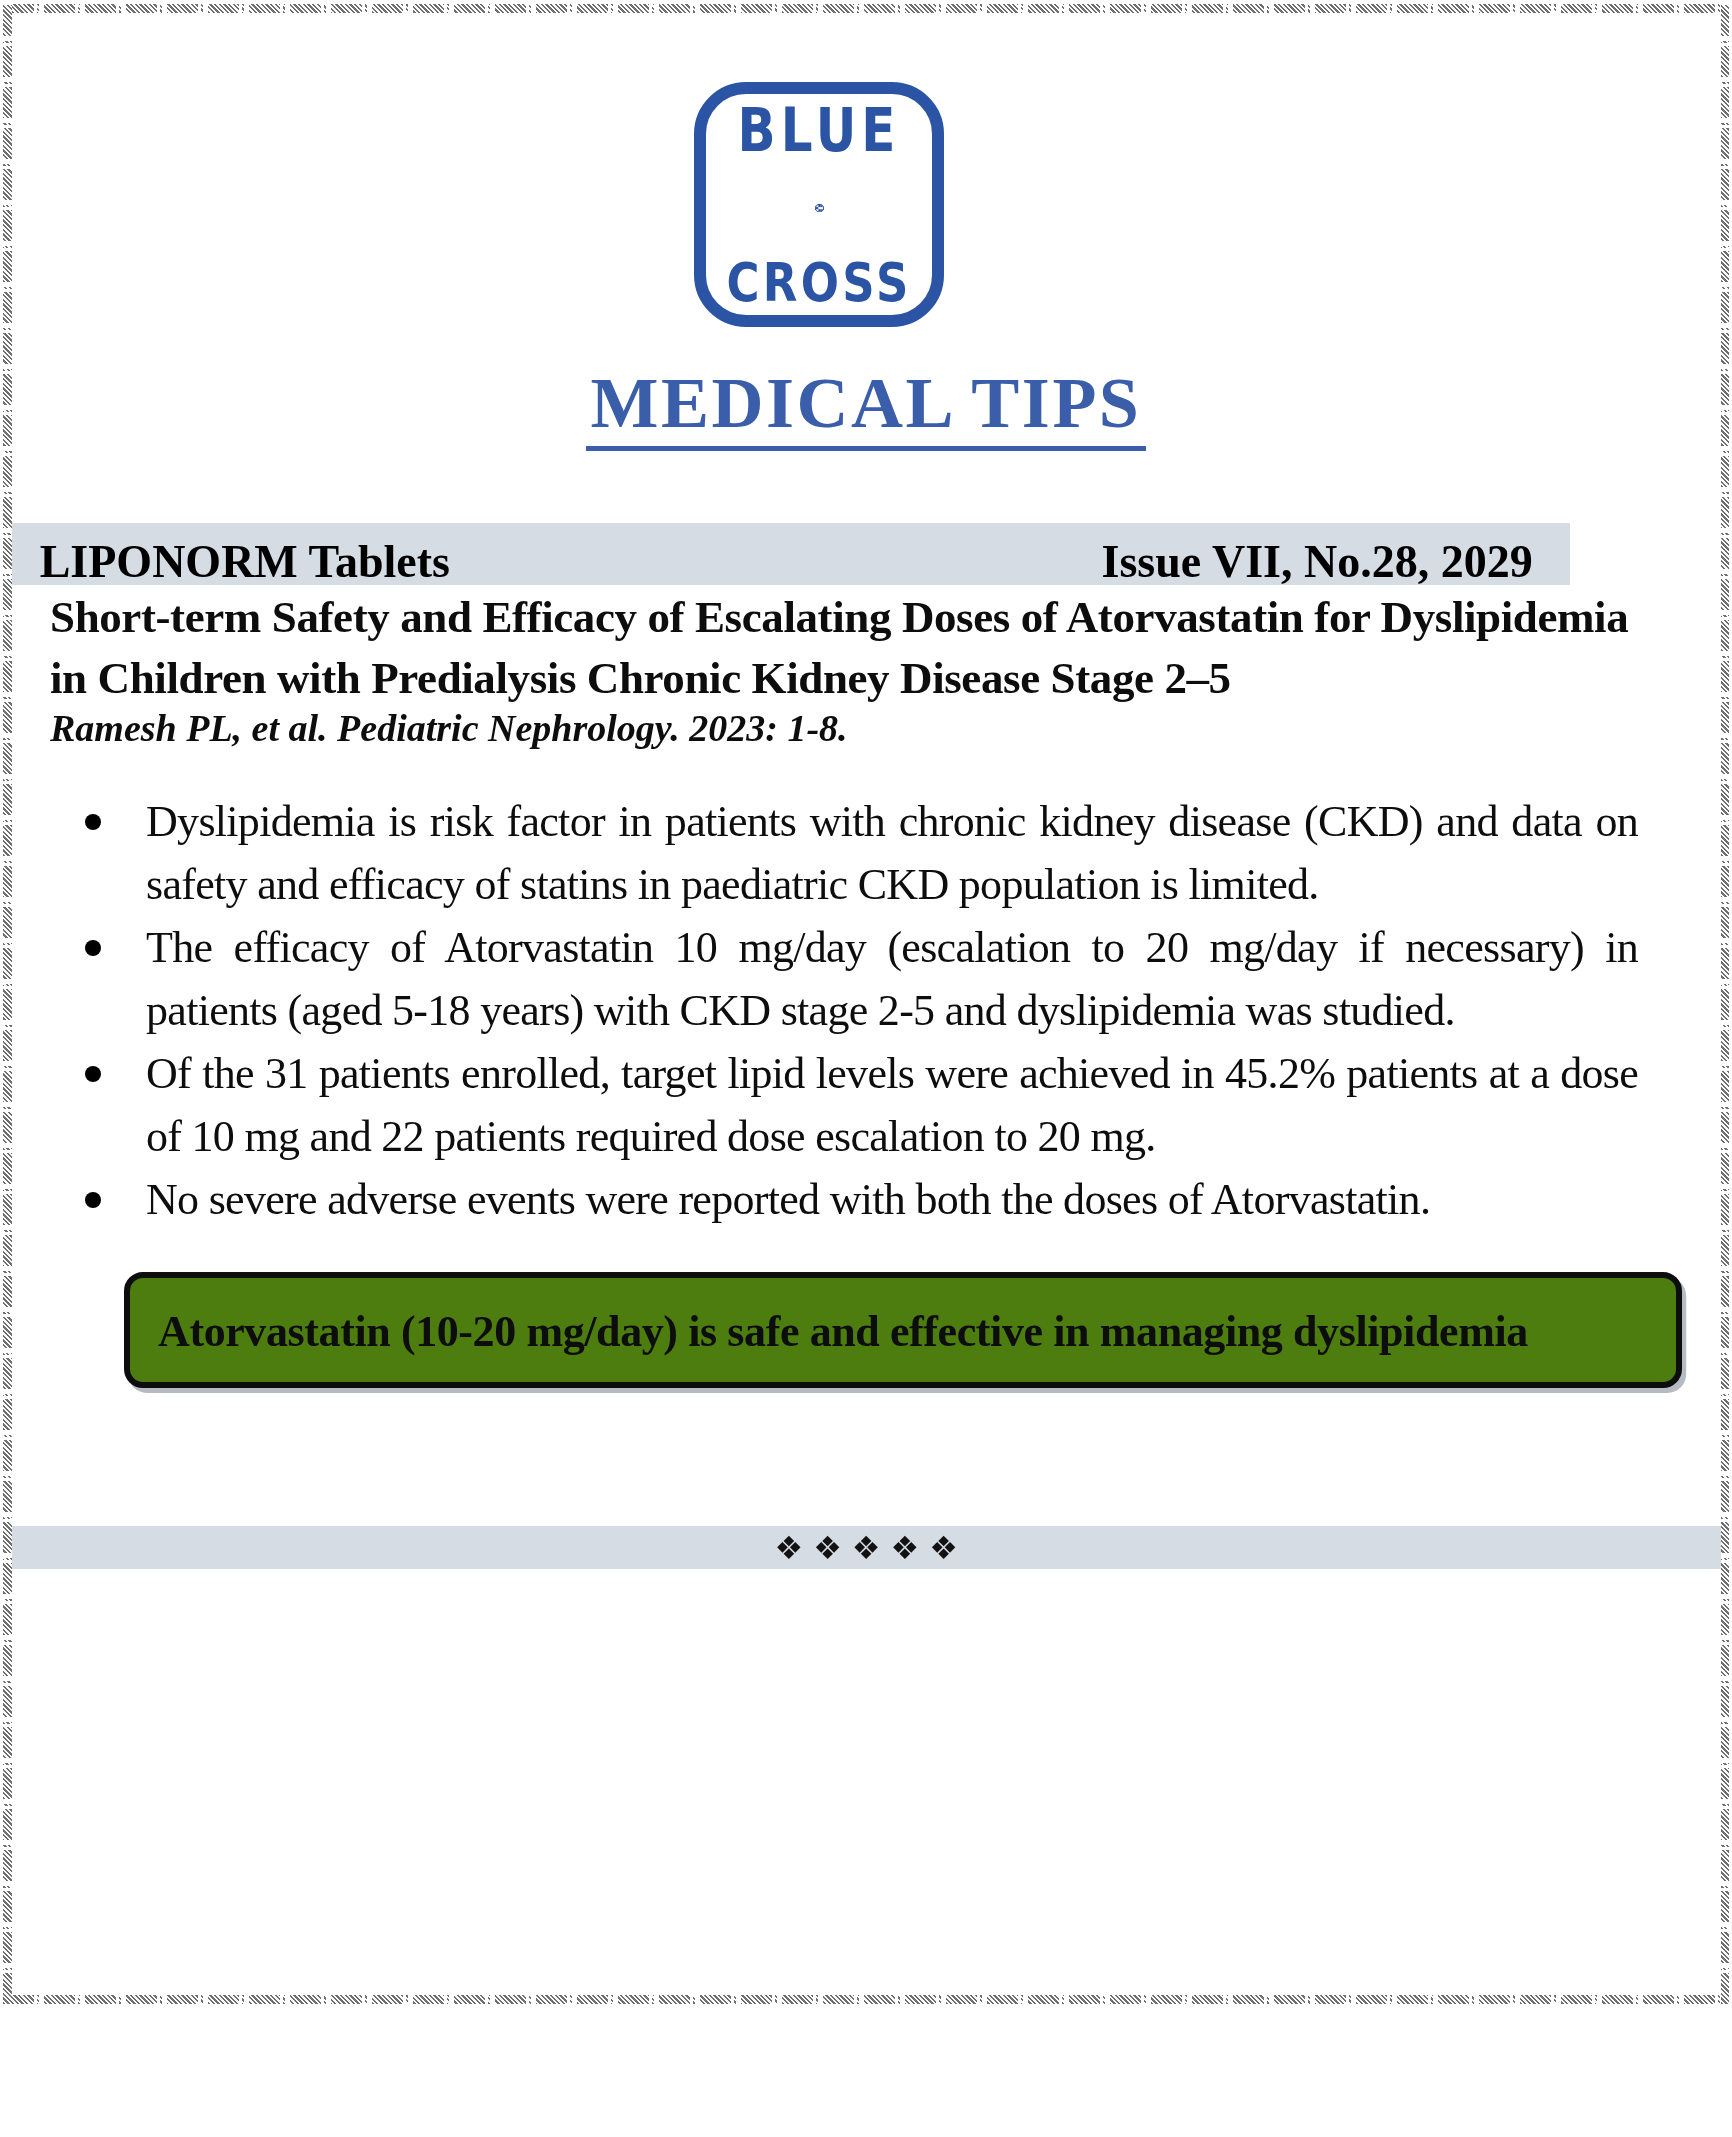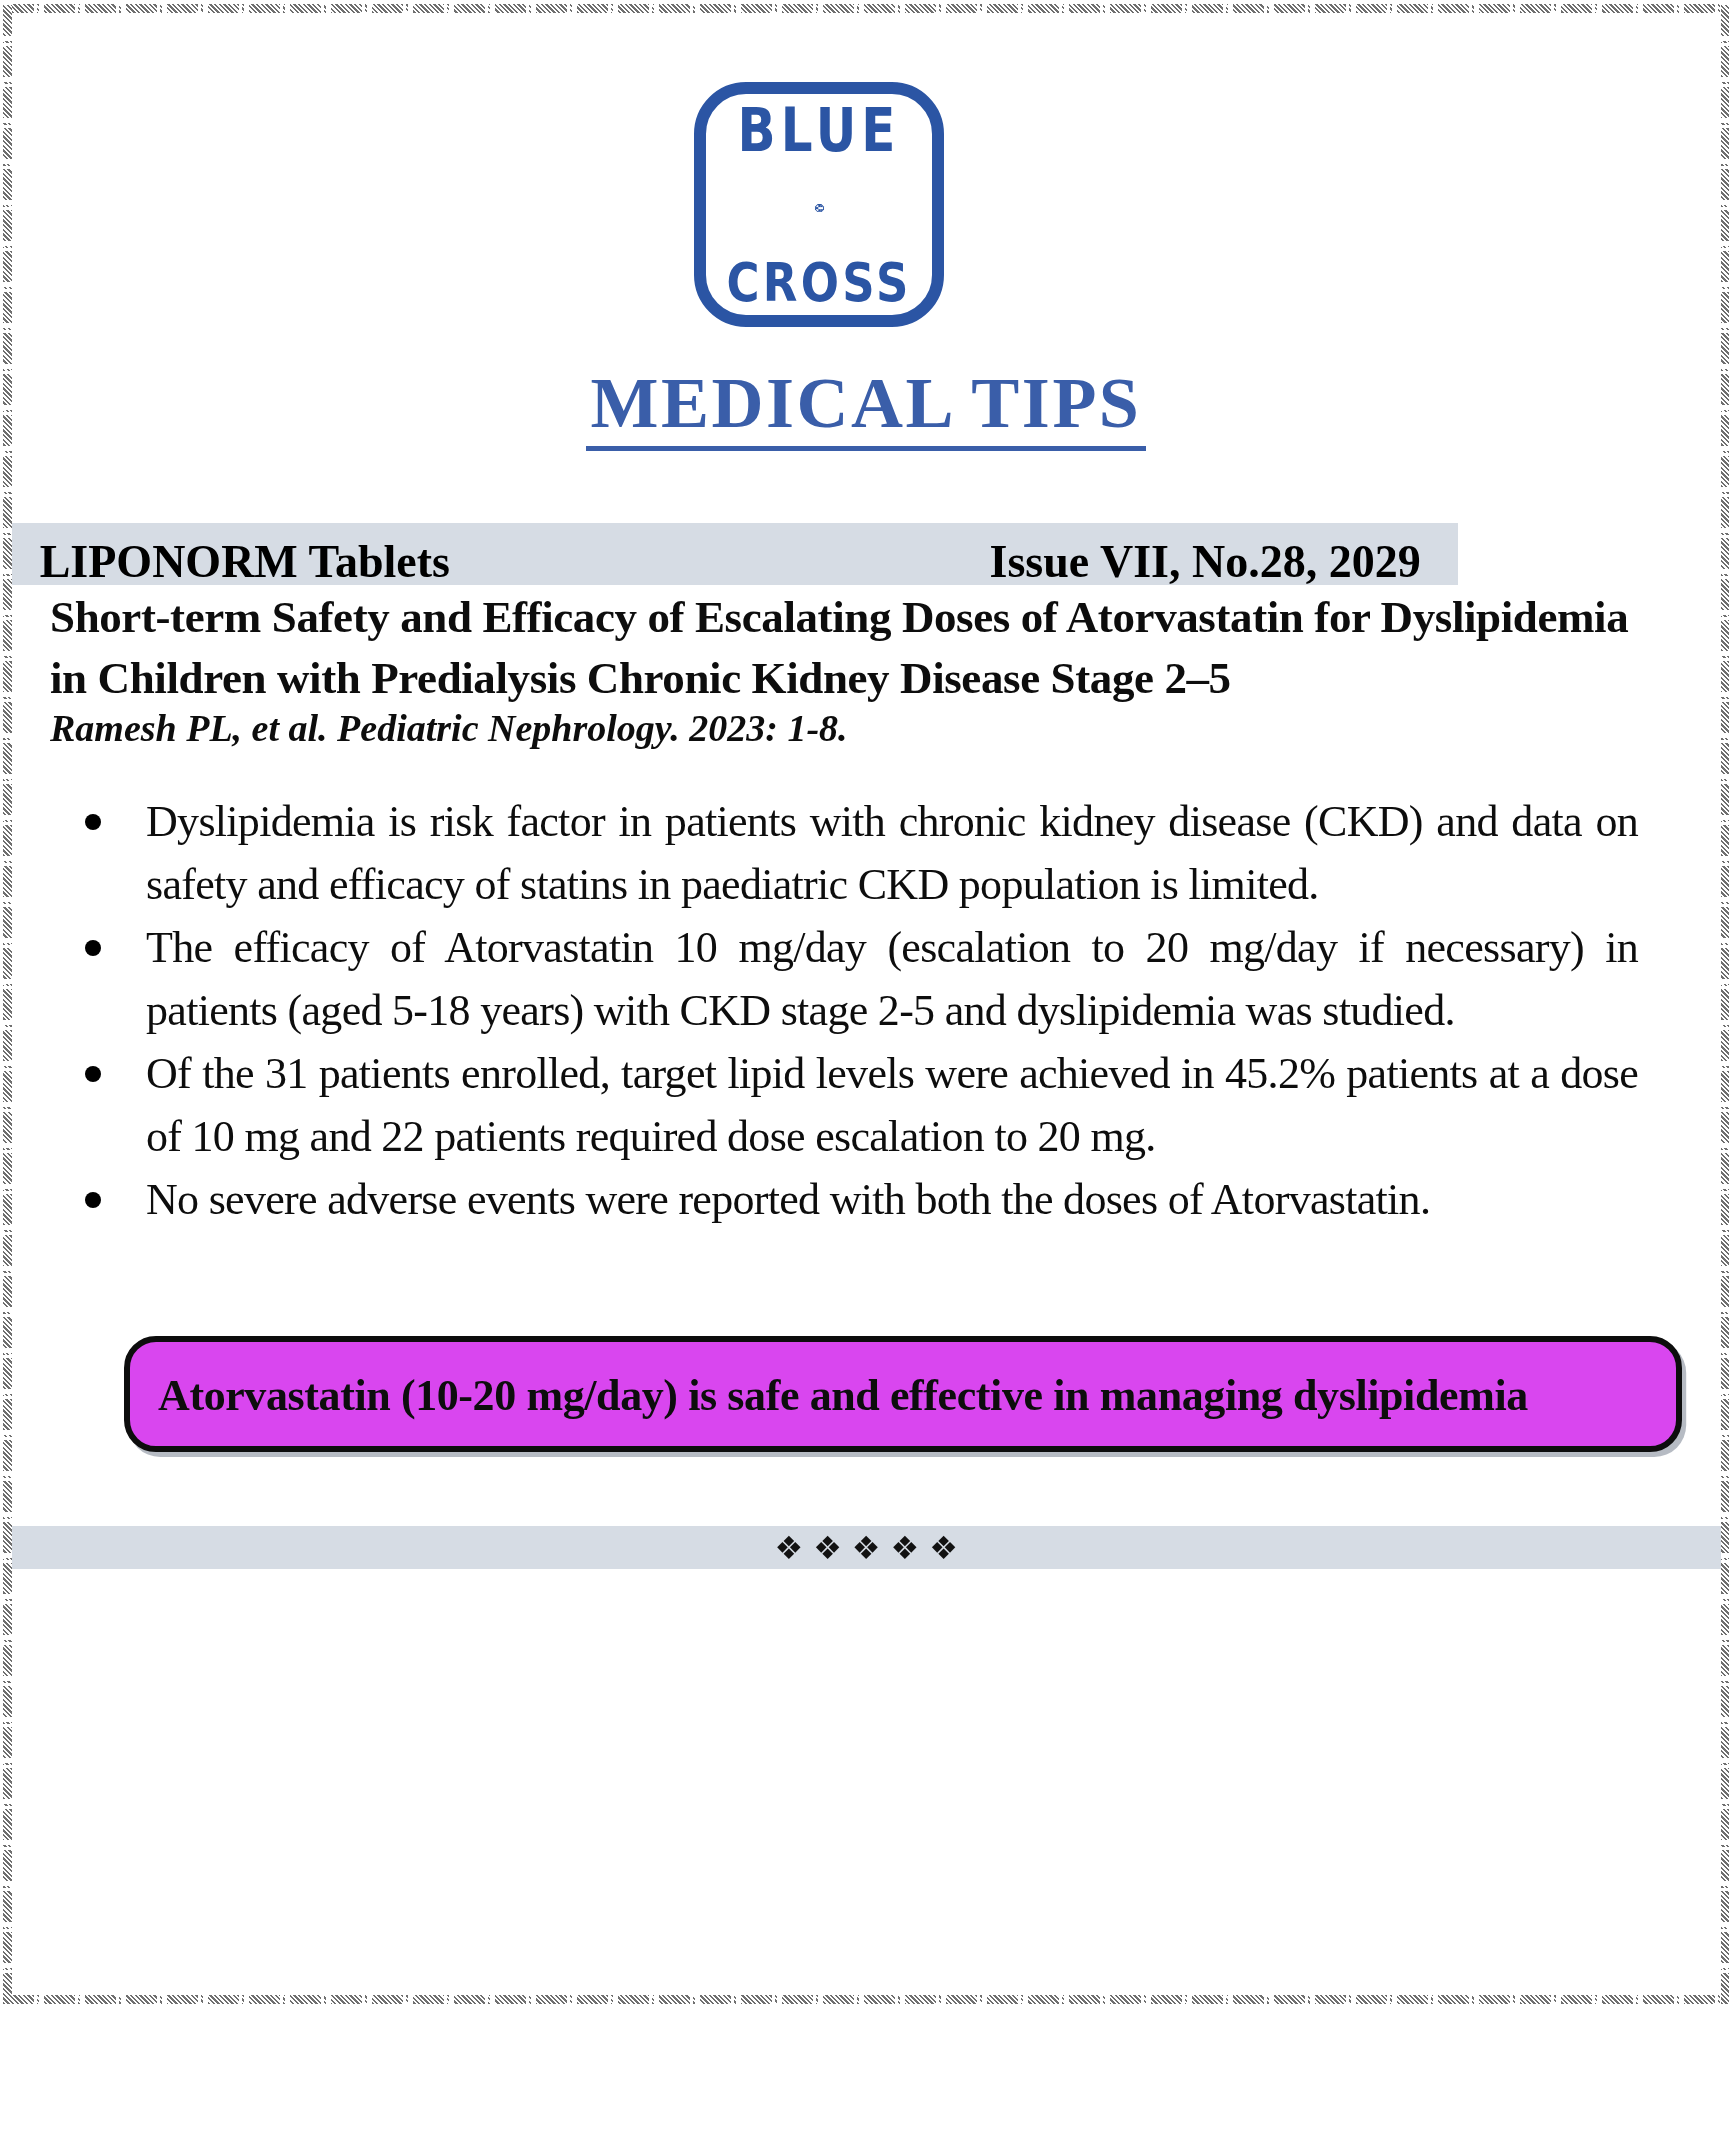--- a/index.html
+++ b/index.html
@@ -40,39 +40,39 @@
   .logo-word.top{font-size:50px;letter-spacing:5px;}
   .logo-word.bottom{font-size:45px;letter-spacing:3.3px;}
   .logo-octagon{width:109px;height:99px;display:block;}
 
   
   .masthead{position:absolute;left:0;top:366px;width:100%;text-align:center;}
   .masthead span{display:inline-block;font-size:72px;font-weight:bold;letter-spacing:2.5px;
     color:var(--heading-blue);border-bottom:5.8px solid var(--heading-blue);padding:0 5px 4.2px;line-height:1.05;}
 
   
-  .issue-bar{position:absolute;left:11.7px;top:523px;width:1446px;height:62px;background:var(--band-bg);
+  .issue-bar{position:absolute;left:11.7px;top:523px;width:1558px;height:62px;background:var(--band-bg);
     display:flex;align-items:center;justify-content:space-between;padding:16px 37px 0 28px;}
   .issue-bar .cell{font-size:46px;font-weight:bold;color:#000;line-height:1;}
 
   
   .article-title{position:absolute;left:50px;top:587px;width:1666px;
     font-size:45px;font-weight:bold;line-height:61px;letter-spacing:-0.4px;color:var(--text);}
   .citation{position:absolute;left:50px;top:706px;width:1586px;
     font-size:38px;font-weight:bold;font-style:italic;color:var(--text);}
 
   .bullets{position:absolute;left:83px;top:790px;width:1555px;list-style:none;}
   .bullets li{position:relative;padding-left:63px;font-size:44px;line-height:63px;
     letter-spacing:-0.7px;text-align:justify;color:var(--text);}
   .bullets li .dot{content:"";position:absolute;left:1.7px;top:24px;width:16px;height:16px;
     border-radius:50%;background:#000;}
 
   
-  .highlight-box{position:absolute;left:124px;top:1336px;width:1558px;
-    border:6.7px solid #0d0d0d;border-radius:32px;background:#d946ef;
+  .highlight-box{position:absolute;left:124px;top:1272px;width:1558px;
+    border:6.7px solid #0d0d0d;border-radius:19px;background:#4d7c0f;
     box-shadow:4.2px 5px 0 rgba(110,120,135,0.5);
     padding:22px 28px 18.4px;}
   .highlight-box .line{font-size:44px;font-weight:bold;line-height:64px;letter-spacing:-0.4px;color:var(--text);}
 
   
   .ornament-bar{position:absolute;left:11.7px;top:1526px;width:1709px;height:43px;background:var(--band-bg);
     display:flex;align-items:center;justify-content:center;}
   .ornament-bar span{font-family:"DejaVu Sans",sans-serif;font-size:32px;letter-spacing:10px;
     color:#121212;line-height:1;padding-left:10px;}
 </style>

